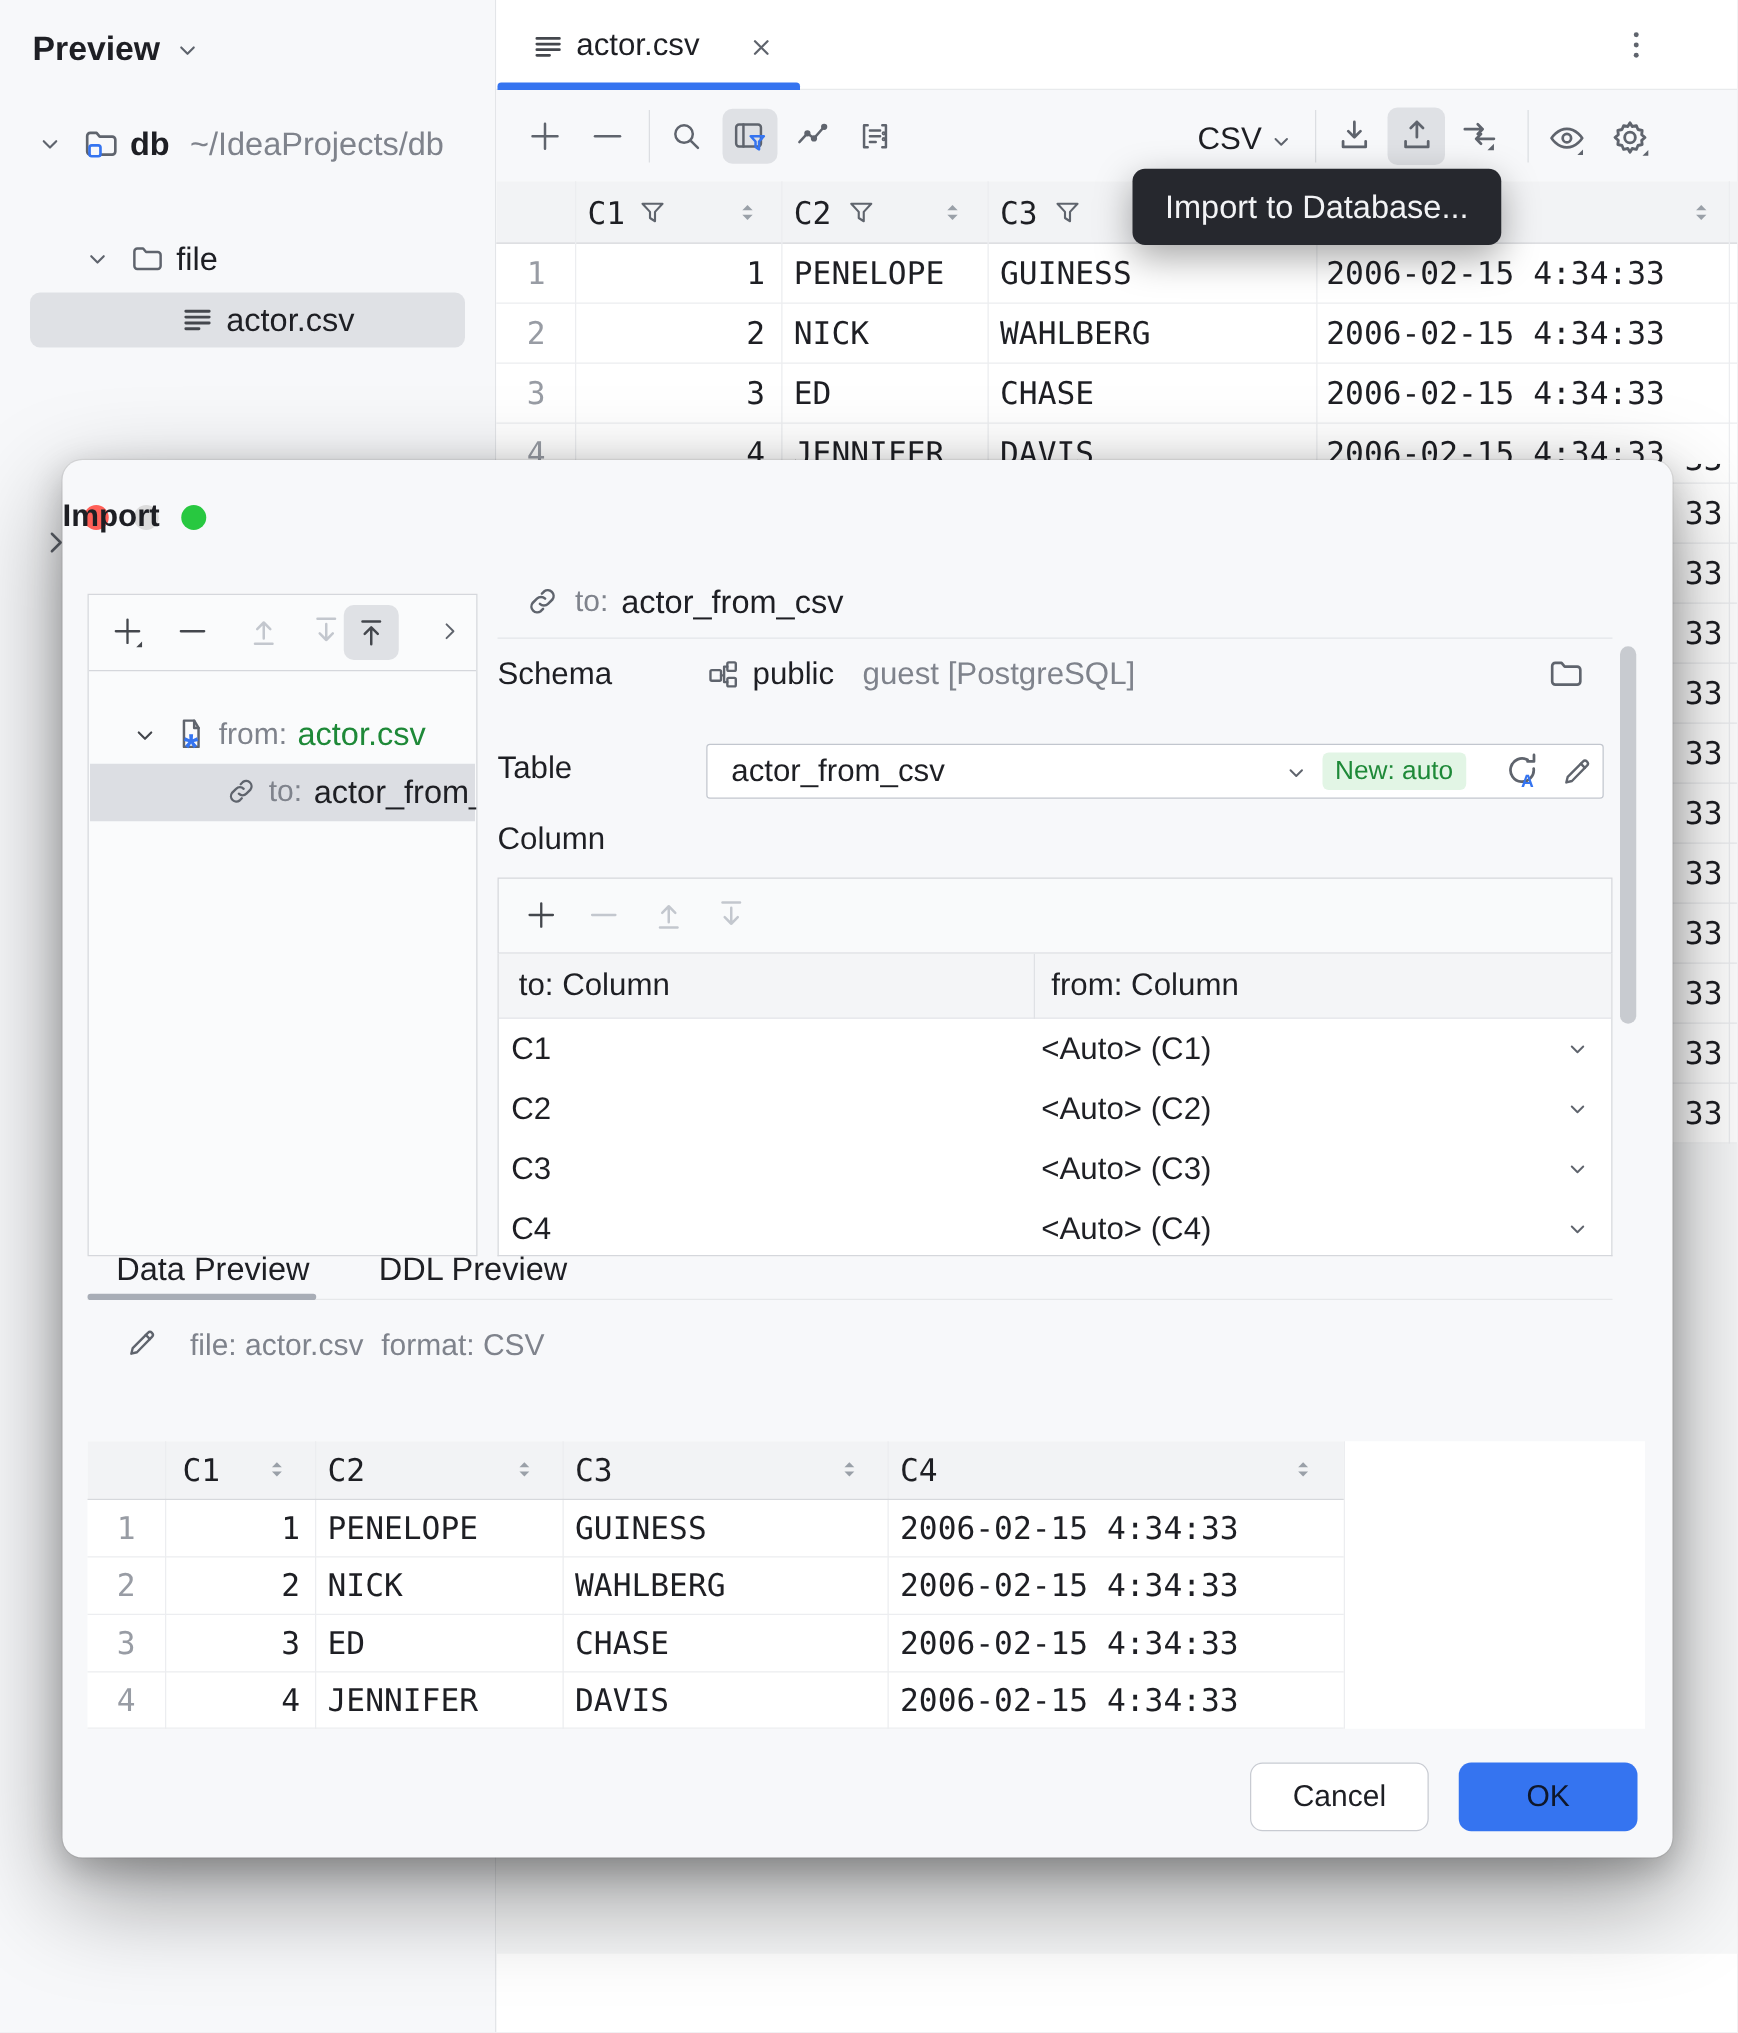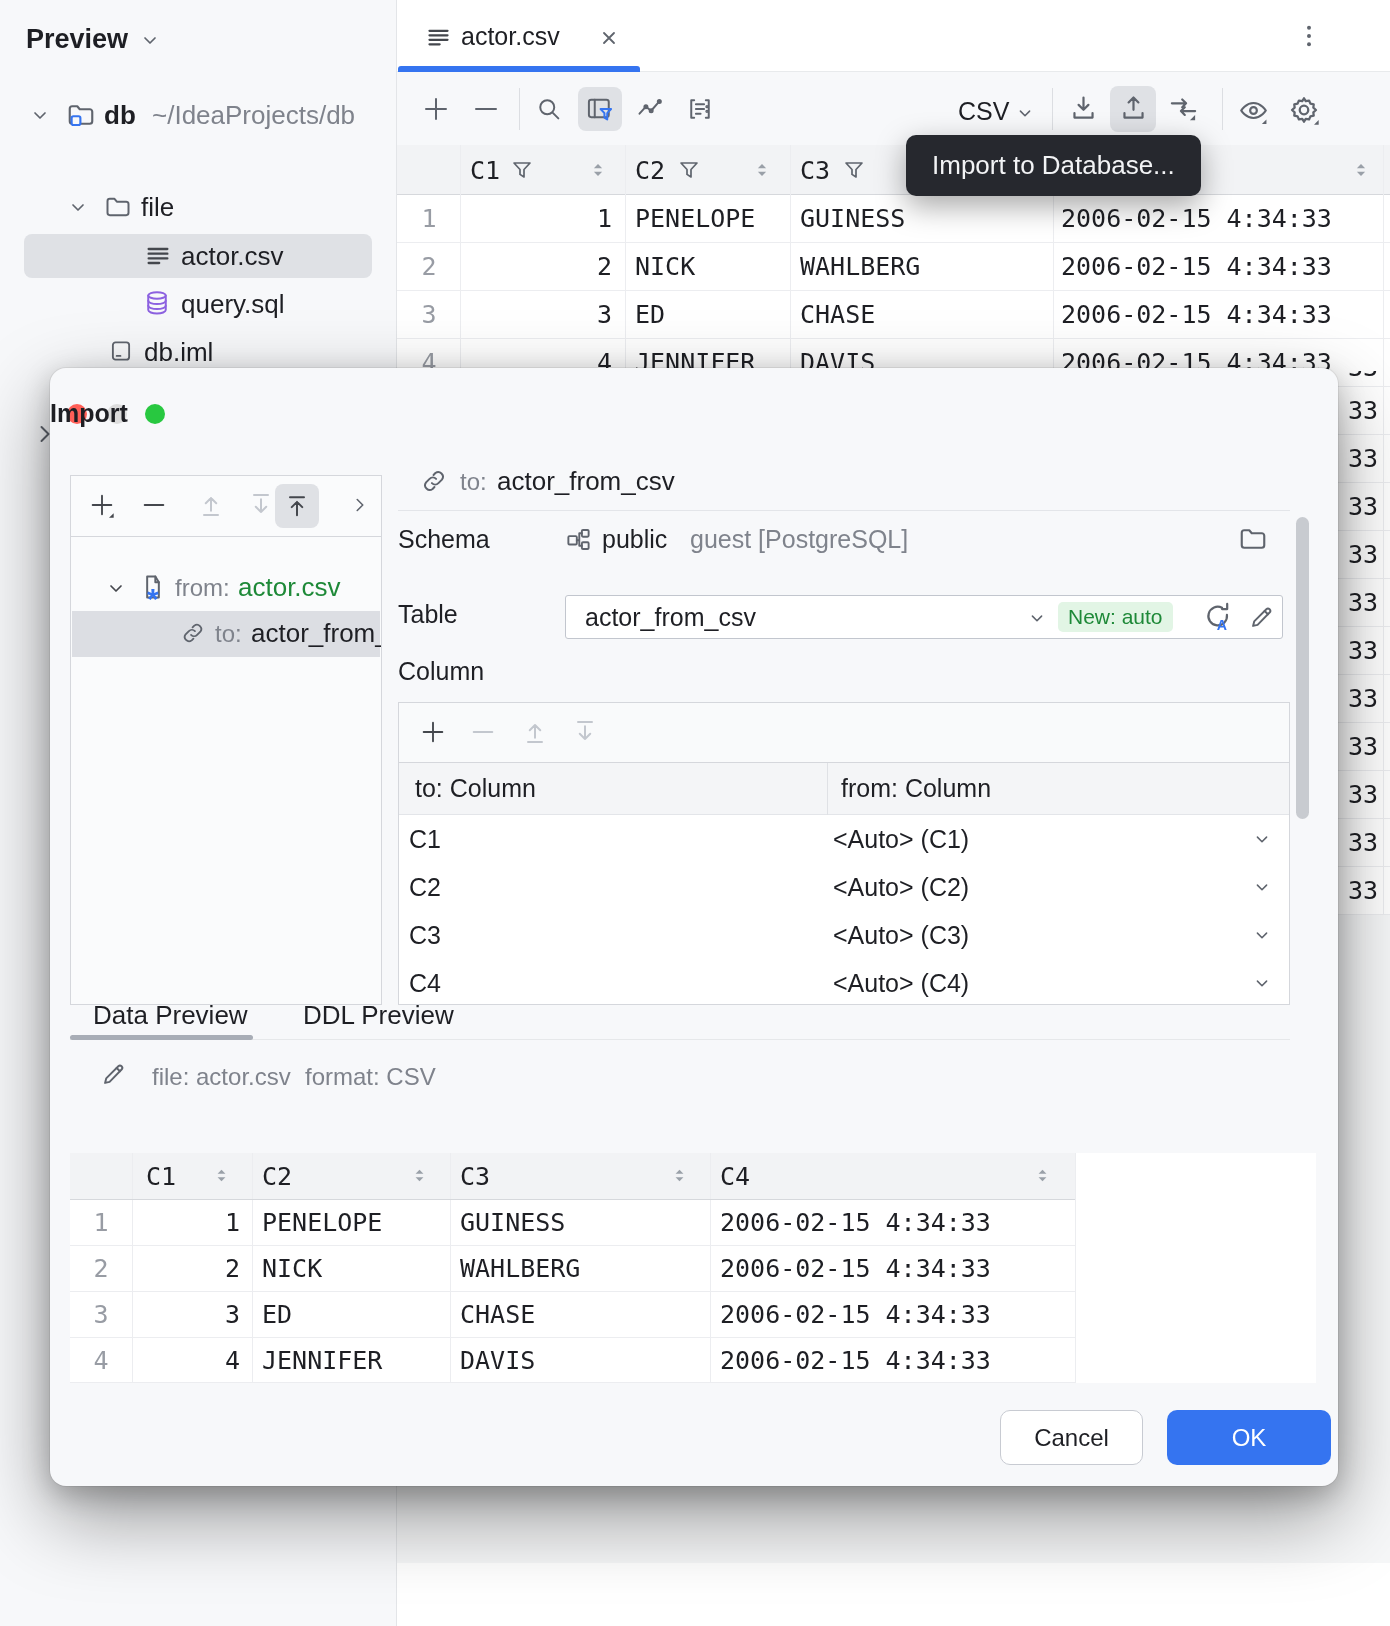--- a/index.html
+++ b/index.html
@@ -71,40 +71,21 @@
 
     <div class="abs selbg" style="left:24px;top:234px;width:348px;height:44px;">
       <span class="abs gd" style="left:120px;top:8px;">
         <svg class="i" width="28" height="28" viewBox="0 0 24 24" style="stroke-width:2">
             <path d="M4 6h16M4 10h16M4 14h16M4 18h9"></path>
           </svg>
         </span>
       <span class="abs" style="left:157px;top:7px;font-size:26px;">actor.csv</span>
     </div>
 
-    <div class="abs" style="left:0;top:282px;width:397px;height:46px;">
-      <span class="abs purple" style="left:143px;top:7px;">
-        <svg class="i" width="28" height="28" viewBox="0 0 24 24">
-            <ellipse cx="12" cy="5.5" rx="7.5" ry="2.8"></ellipse>
-            <path d="M4.5 5.5v12.6c0 1.6 3.4 2.9 7.5 2.9s7.5-1.3 7.5-2.9V5.5"></path>
-            <path d="M4.5 10c0 1.6 3.4 2.9 7.5 2.9s7.5-1.3 7.5-2.9M4.5 14.3c0 1.6 3.4 2.9 7.5 2.9s7.5-1.3 7.5-2.9"></path>
-          </svg>
-        </span>
-      <span class="abs" style="left:181px;top:7px;font-size:26px;">query.sql</span>
-    </div>
-
-    <div class="abs" style="left:0;top:330px;width:397px;height:46px;">
-      <span class="abs g" style="left:108px;top:8px;">
-        <svg class="i" width="26" height="26" viewBox="0 0 24 24">
-            <rect x="4.5" y="4" width="15" height="16" rx="2.5"></rect>
-            <path d="M8 16.5h3.5"></path>
-          </svg>
-        </span>
-      <span class="abs" style="left:144px;top:7px;font-size:26px;">db.iml</span>
-    </div>
+
   </div>
 
   <span class="abs g" style="left:31px;top:420px;">
     <svg class="i" width="28" height="28" viewBox="0 0 24 24">
         <polyline points="9,6 15,12 9,18"></polyline>
       </svg>
     </span>
 
   <div class="abs" style="left:397px;top:0;width:993px;height:72px;background:#ffffff;border-bottom:1px solid #e8eaec;box-sizing:border-box;">
     <div class="abs" style="left:2px;top:0;width:242px;height:72px;">
@@ -602,18 +583,18 @@
       <span class="abs mono cellt" style="left:9px;top:195px;width:44px;text-align:center;color:#989ca4;">4</span>
       <div class="abs mono cellt" style="left:74px;top:195px;width:96px;text-align:right;">4</div>
       <div class="abs mono cellt" style="left:192px;top:195px;">JENNIFER</div>
       <div class="abs mono cellt" style="left:390px;top:195px;">DAVIS</div>
       <div class="abs mono cellt" style="left:650px;top:195px;">2006-02-15 4:34:33</div>
     </div>
 
     <div class="abs btn" style="left:950px;top:1042px;width:143px;height:55px;background:#ffffff;border:1px solid #c8cbd2;">
       <span>Cancel</span>
       </div>
-    <div class="abs btn" style="left:1117px;top:1042px;width:164px;height:55px;background:#3574f0;color:#ffffff;">
+    <div class="abs btn" style="left:1117px;top:1042px;width:143px;height:55px;background:#3574f0;color:#0f172a;">
       <span>OK</span>
       </div>
   </div>
 
 </div>
 
 </body></html>

